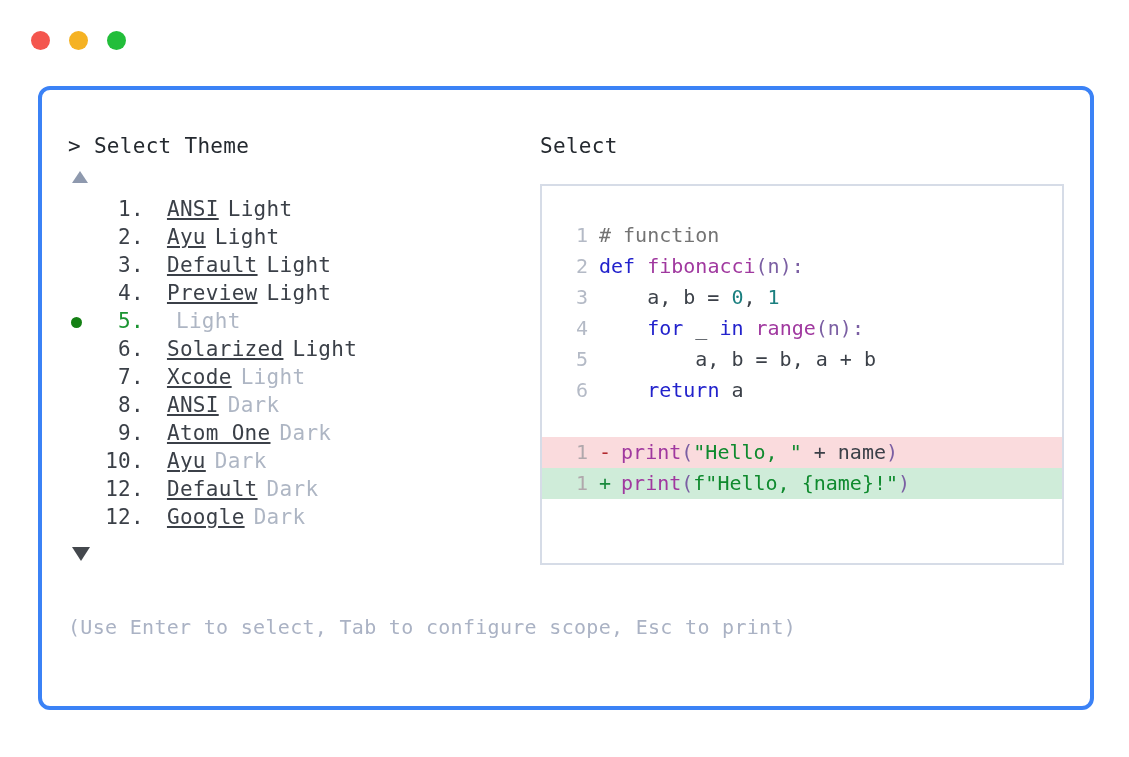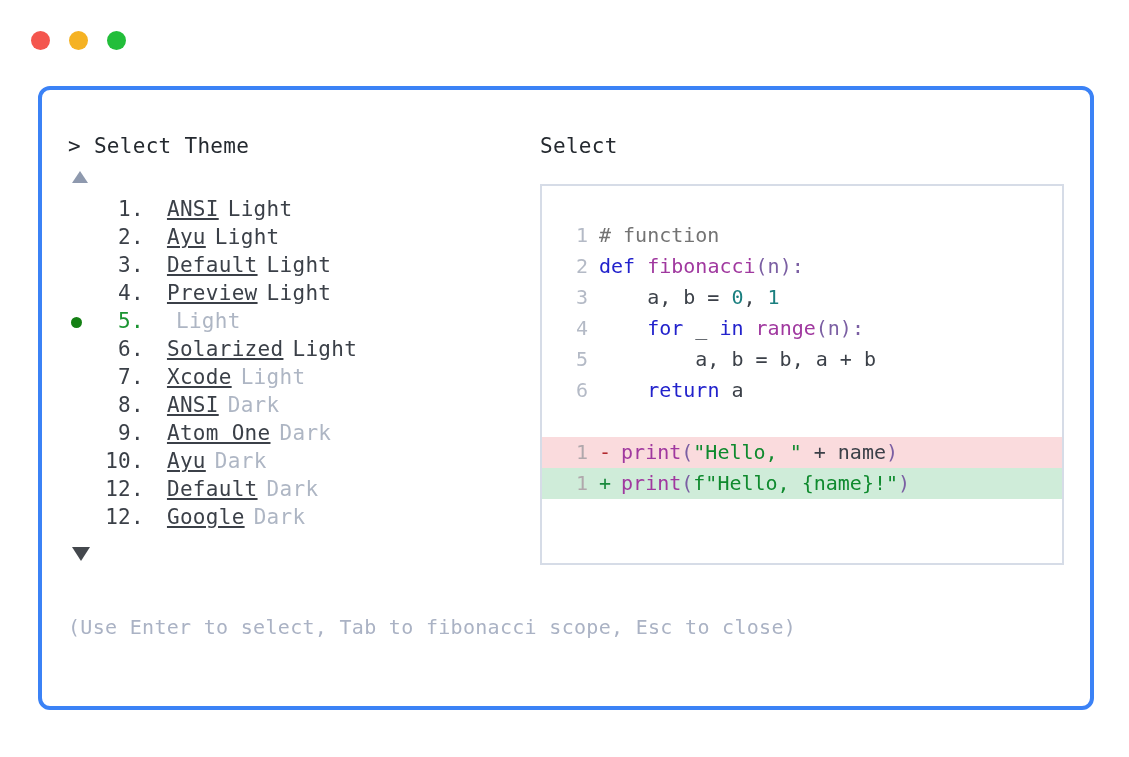--- a/index.html
+++ b/index.html
@@ -235,16 +235,16 @@
     </div>
 
     <div class="col-right">
       <div class="pane-title">Select</div>
       <div class="preview-box">
         <div class="code-area" id="code-area"><div class="code-line"><span class="gutter">1</span><span class="code-text"><span class="tok-comment"># function</span></span></div><div class="code-line"><span class="gutter">2</span><span class="code-text"><span class="tok-kw">def </span><span class="tok-fn">fibonacci</span><span class="tok-punct">(n):</span></span></div><div class="code-line"><span class="gutter">3</span><span class="code-text"><span class="tok-plain">    a, b = </span><span class="tok-num">0</span><span class="tok-plain">, </span><span class="tok-num">1</span></span></div><div class="code-line"><span class="gutter">4</span><span class="code-text"><span class="tok-plain">    </span><span class="tok-kw">for</span><span class="tok-plain"> _ </span><span class="tok-kw">in</span><span class="tok-plain"> </span><span class="tok-fn">range</span><span class="tok-punct">(n):</span></span></div><div class="code-line"><span class="gutter">5</span><span class="code-text"><span class="tok-plain">        a, b = b, a + b</span></span></div><div class="code-line"><span class="gutter">6</span><span class="code-text"><span class="tok-plain">    </span><span class="tok-kw">return</span><span class="tok-plain"> a</span></span></div></div>
         <div class="code-area diff-block" id="diff-area"><div class="code-line diff-del"><span class="gutter">1</span><span class="diff-sign">-</span><span class="code-text"><span class="tok-fn">print</span><span class="tok-punct">(</span><span class="tok-str">"Hello, "</span><span class="tok-plain"> + name</span><span class="tok-punct">)</span></span></div><div class="code-line diff-add"><span class="gutter">1</span><span class="diff-sign">+</span><span class="code-text"><span class="tok-fn">print</span><span class="tok-punct">(</span><span class="tok-str">f"Hello, {name}!"</span><span class="tok-punct">)</span></span></div></div>
       </div>
     </div>
 
-    <div class="hint">(Use Enter to select, Tab to fibonacci scope, Esc to close)</div>
+    <div class="hint">(Use Enter to select, Tab to configure scope, Esc to print)</div>
 
   </div>
 </div>
 
 </body></html>

